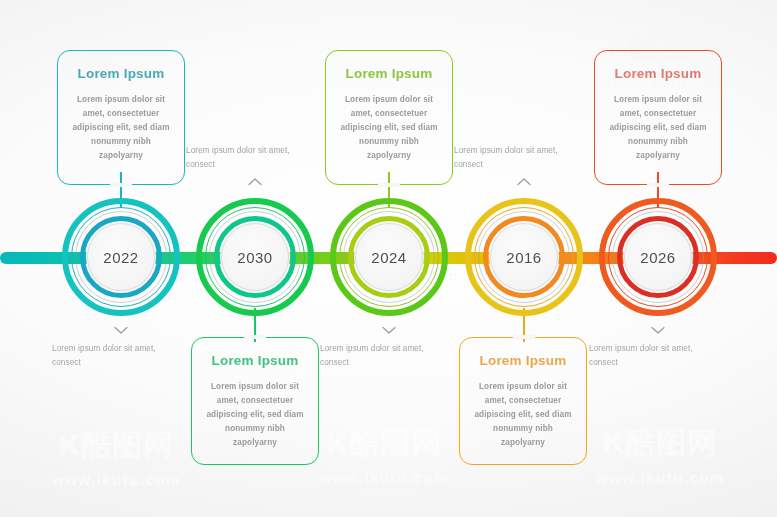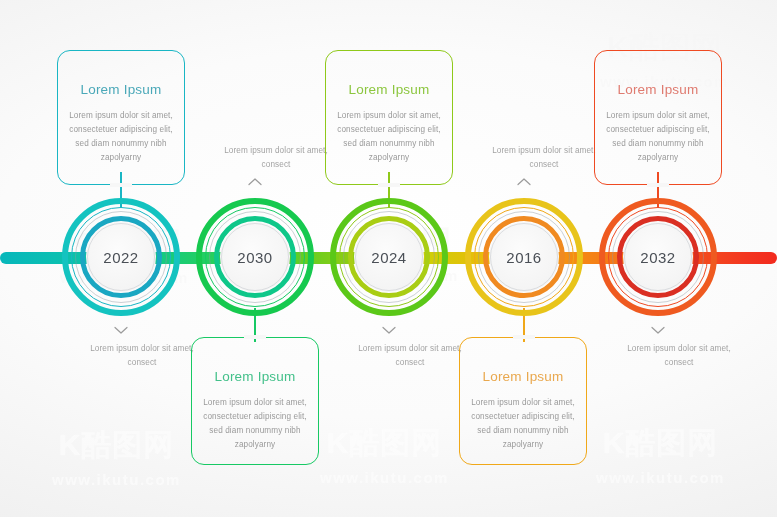--- a/index.html
+++ b/index.html
@@ -163,23 +163,24 @@
   .stem-down { top: 308px; height: 34px; }
 
   
   .card {
     position: absolute;
     box-sizing: border-box;
     width: 128px;
     border-width: 1.4px;
     border-style: solid;
     border-radius: 13px;
-    padding: 28px 11px 14px 11px;
+    padding: 12px 11px 14px 11px;
     text-align: center;
     background: transparent;
+    font-weight: bold;
   }
   .card-top    { top: 50px;  height: 135px; }
   .card-bottom { top: 337px; height: 128px; }
 
   .card-title {
     font-size: 13.5px;
     letter-spacing: .2px;
     margin: 3px 0 12px 0;
   }
   .card-body {
@@ -194,26 +195,25 @@
     position: absolute;
     width: 22px;
     height: 4px;
     background: #f7f7f7;
   }
 
   
   .caption {
     position: absolute;
     width: 132px;
-    text-align: center;
+    text-align: left;
     font-size: 8.2px;
     line-height: 1.65;
     color: #a3a3a3;
     letter-spacing: .1px;
-    margin-left: 24px;
   }
   .chev {
     position: absolute;
     width: 14px;
     height: 9px;
     color: #9b9b9b;
   }
   .chev svg { display: block; }
 </style>
 </head>
@@ -331,21 +331,21 @@
       </div>
       <div class="caption" style="left: 454px; top: 144px;">Lorem ipsum dolor sit amet, consect</div>
       <div class="stem stem-up" style="left: 657.2px; background: rgb(239, 74, 34);"></div>
       <div class="node" style="left: 599px;">
         <div class="ring ring-outer" style="border-color:#ef5a20"></div>
         <div class="node-face"></div>
         <div class="ring ring-thin1" style="border-color:#ef4a22"></div>
         <div class="ring ring-thin2" style="border-color:#8e9aa2"></div>
         <div class="ring ring-inner" style="border-color:#da2f23"></div>
         <div class="ring ring-innermost" style="border-color:#9aa3ab"></div>
-        <div class="node-year">2032</div>
+        <div class="node-year">2026</div>
       </div>
       <div class="card card-top" style="left: 594px; border-color: rgb(239, 74, 34);">
         <div class="card-title" style="color:#df7b70">Lorem Ipsum</div>
         <div class="card-body">Lorem ipsum dolor sit amet, consectetuer adipiscing elit, sed diam nonummy nibh zapolyarny</div>
       </div>
       <div class="notch" style="left: 647px; top: 183px;"></div>
       <div class="chev" style="left: 651px; top: 326px;">
         <svg viewBox="0 0 14 9" width="14" height="9">
           <path d="M1 1.5 L7 7 L13 1.5" fill="none" stroke="currentColor" stroke-width="1.2" stroke-linecap="round" stroke-linejoin="round"></path>
         </svg>

